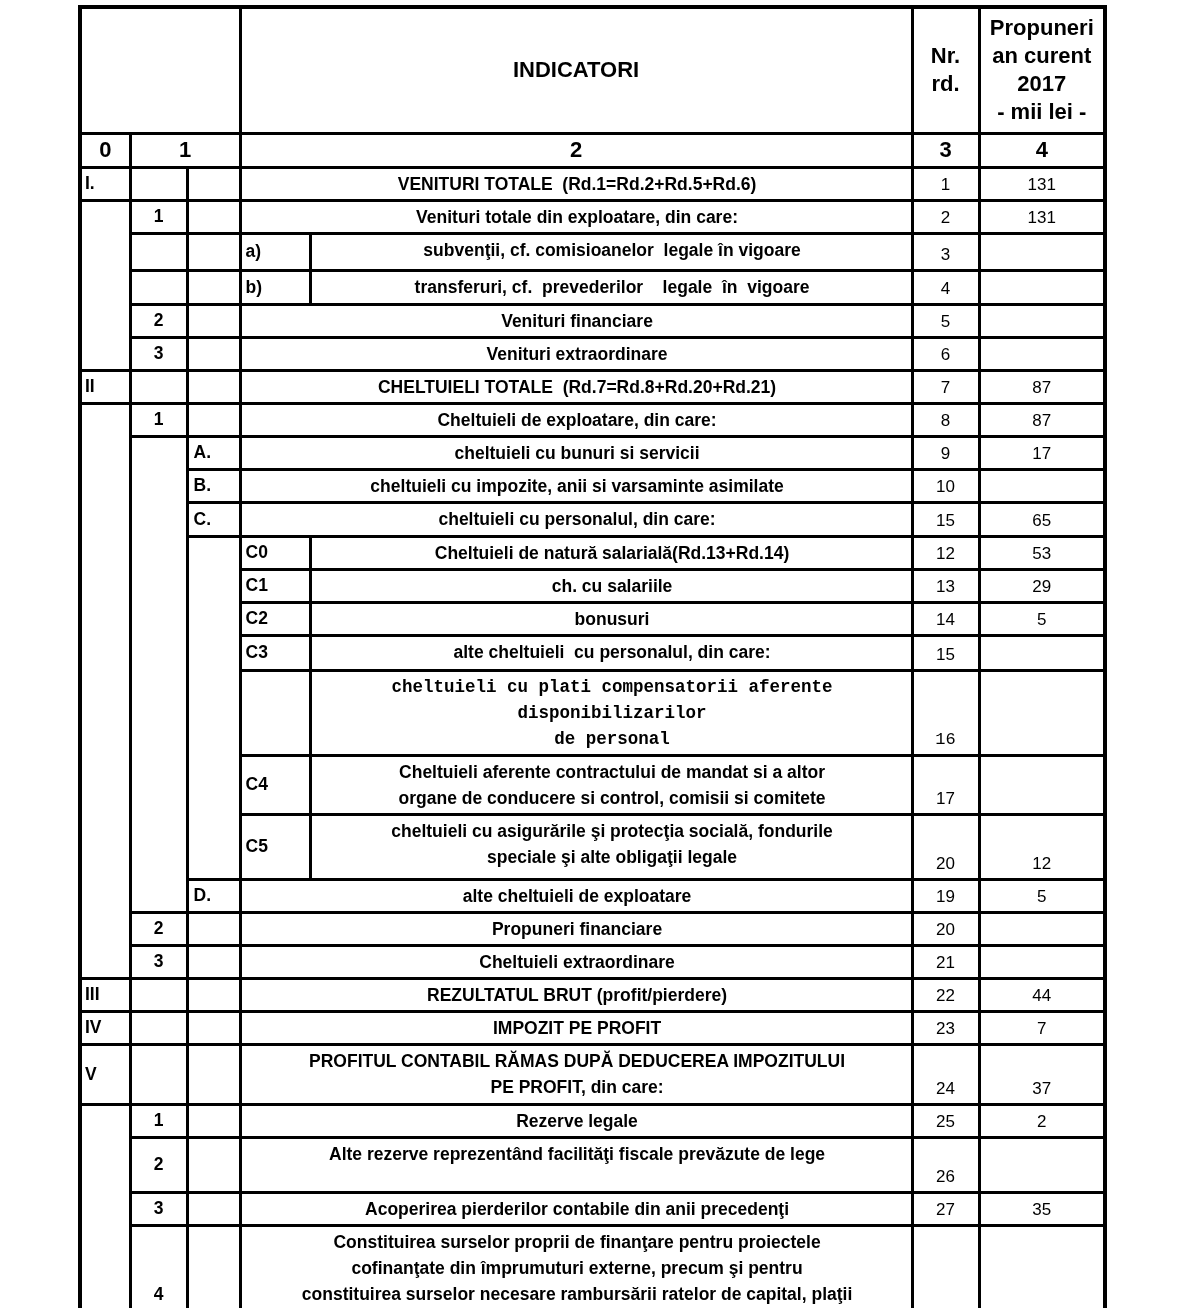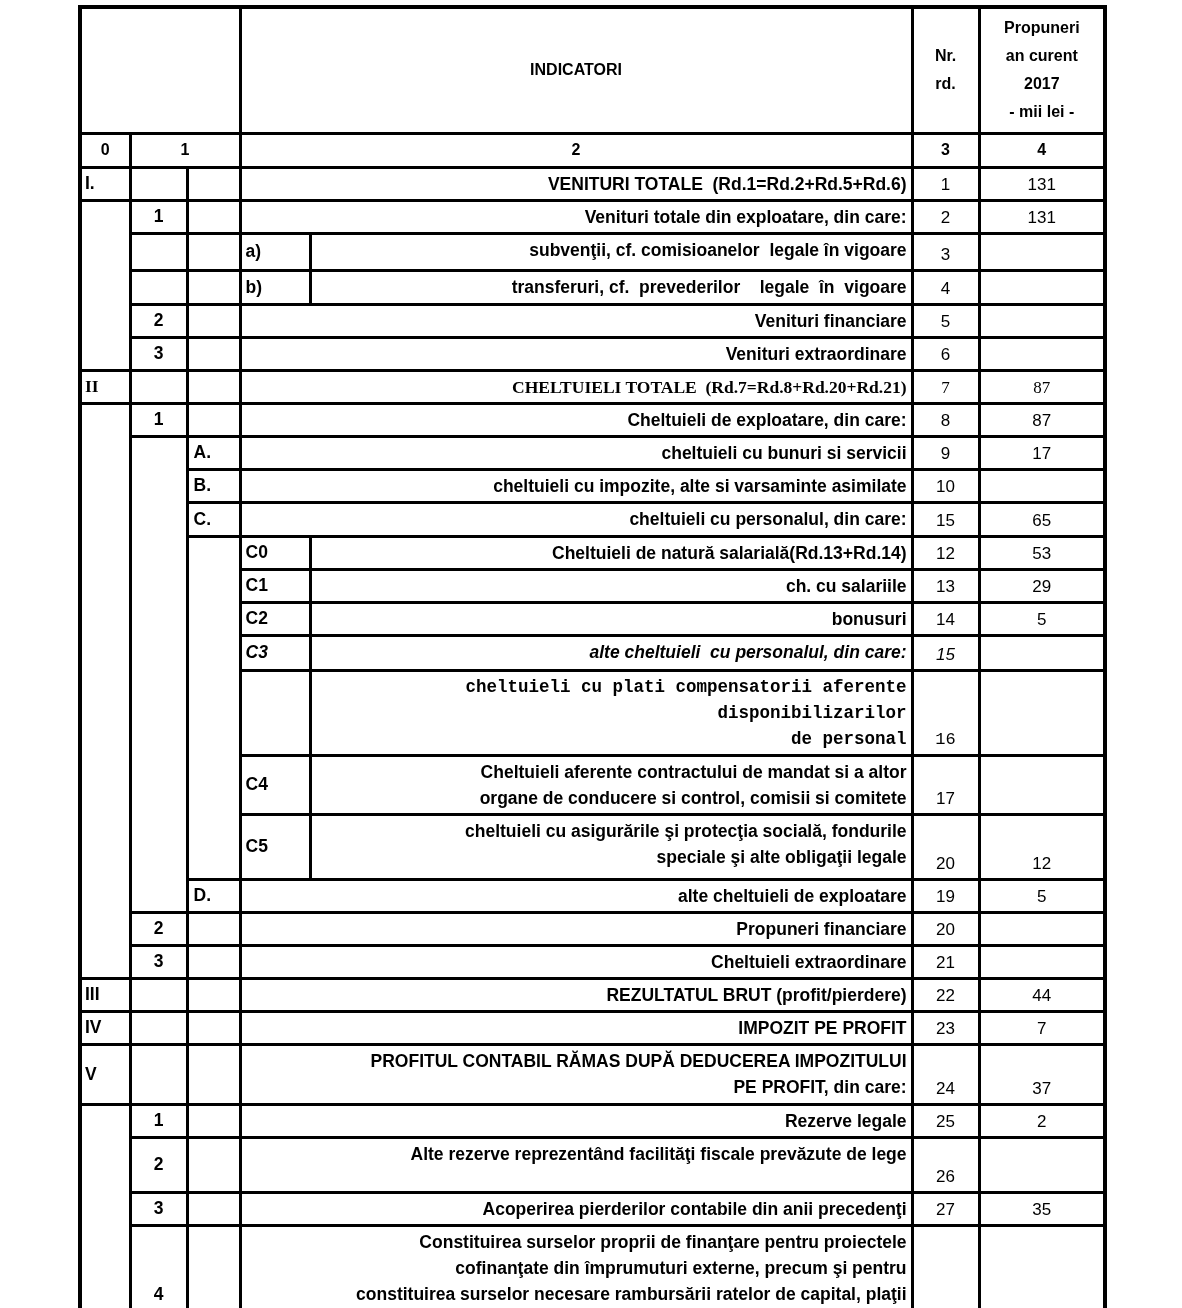--- a/index.html
+++ b/index.html
@@ -22,41 +22,41 @@
     border: 3px solid #000;
     padding: 0;
     box-sizing: border-box;
     overflow: hidden;
     background: #fff;
   }
 
   
   td.hdr {
     font-weight: bold;
-    font-size: 16px;
+    font-size: 22px;
     text-align: center;
     vertical-align: middle;
     line-height: 28px;
   }
   td.prewrap { white-space: pre-line; }
   tr.h1 { height: 126px; }
   tr.h2 { height: 34px; }
 
   
   td.c-roman  { font-weight: bold; font-size: 17.5px; text-align: left;  padding-left: 3px; vertical-align: middle; }
   td.c-num    { font-weight: bold; font-size: 17.5px; text-align: center; vertical-align: middle; }
   td.c-letter { font-weight: bold; font-size: 17.5px; text-align: left;  padding-left: 5px; vertical-align: middle; }
   td.c-sub    { font-weight: bold; font-size: 17.5px; text-align: left;  padding-left: 4px; vertical-align: middle; }
 
   
   td.c-text {
     font-weight: bold;
     font-size: 17.5px;
     line-height: 26px;
-    text-align: right;
+    text-align: center;
     vertical-align: top;
     padding: 2px 4px 2px 6px;
     white-space: pre-wrap;
   }
 
   
   td.c-nr, td.c-val {
     font-weight: normal;
     font-size: 17px;
     line-height: 21px;
@@ -138,21 +138,21 @@
           <td class="c-nr">5</td>
           <td class="c-val"></td>
         </tr>
         <tr style="height: 32px;">
           <td class="c-num">3</td>
           <td class="c-letter"></td>
           <td class="c-text" colspan="2">Venituri extraordinare</td>
           <td class="c-nr">6</td>
           <td class="c-val"></td>
         </tr>
-        <tr style="height: 32px; font-family: Liberation Serif, serif;">
+        <tr style="height: 32px;">
           <td class="c-roman">II</td>
           <td class="c-num"></td>
           <td class="c-letter"></td>
           <td class="c-text" colspan="2">CHELTUIELI TOTALE  (Rd.7=Rd.8+Rd.20+Rd.21)</td>
           <td class="c-nr">7</td>
           <td class="c-val">87</td>
         </tr>
         <tr style="height: 30px;">
           <td class="c-roman" rowspan="14"></td>
           <td class="c-num">1</td>
@@ -163,21 +163,21 @@
         </tr>
         <tr style="height: 33px;">
           <td class="c-num" rowspan="11"></td>
           <td class="c-letter">A.</td>
           <td class="c-text" colspan="2">cheltuieli cu bunuri si servicii</td>
           <td class="c-nr">9</td>
           <td class="c-val">17</td>
         </tr>
         <tr style="height: 31px;">
           <td class="c-letter">B.</td>
-          <td class="c-text" colspan="2">cheltuieli cu impozite, alte si varsaminte asimilate</td>
+          <td class="c-text" colspan="2">cheltuieli cu impozite, anii si varsaminte asimilate</td>
           <td class="c-nr">10</td>
           <td class="c-val"></td>
         </tr>
         <tr style="height: 34px;">
           <td class="c-letter">C.</td>
           <td class="c-text" colspan="2">cheltuieli cu personalul, din care:</td>
           <td class="c-nr">15</td>
           <td class="c-val">65</td>
         </tr>
         <tr style="height: 33px;">
@@ -192,21 +192,21 @@
           <td class="c-text">ch. cu salariile</td>
           <td class="c-nr">13</td>
           <td class="c-val">29</td>
         </tr>
         <tr style="height: 32px;">
           <td class="c-sub">C2</td>
           <td class="c-text">bonusuri</td>
           <td class="c-nr">14</td>
           <td class="c-val">5</td>
         </tr>
-        <tr style="height: 35px; font-style: italic;">
+        <tr style="height: 35px;">
           <td class="c-sub">C3</td>
           <td class="c-text">alte cheltuieli  cu personalul, din care:</td>
           <td class="c-nr">15</td>
           <td class="c-val"></td>
         </tr>
         <tr style="height: 55px; font-family: Liberation Mono, monospace;">
           <td class="c-sub"></td>
           <td class="c-text">cheltuieli cu plati compensatorii aferente disponibilizarilor
 de personal</td>
           <td class="c-nr">16</td>

